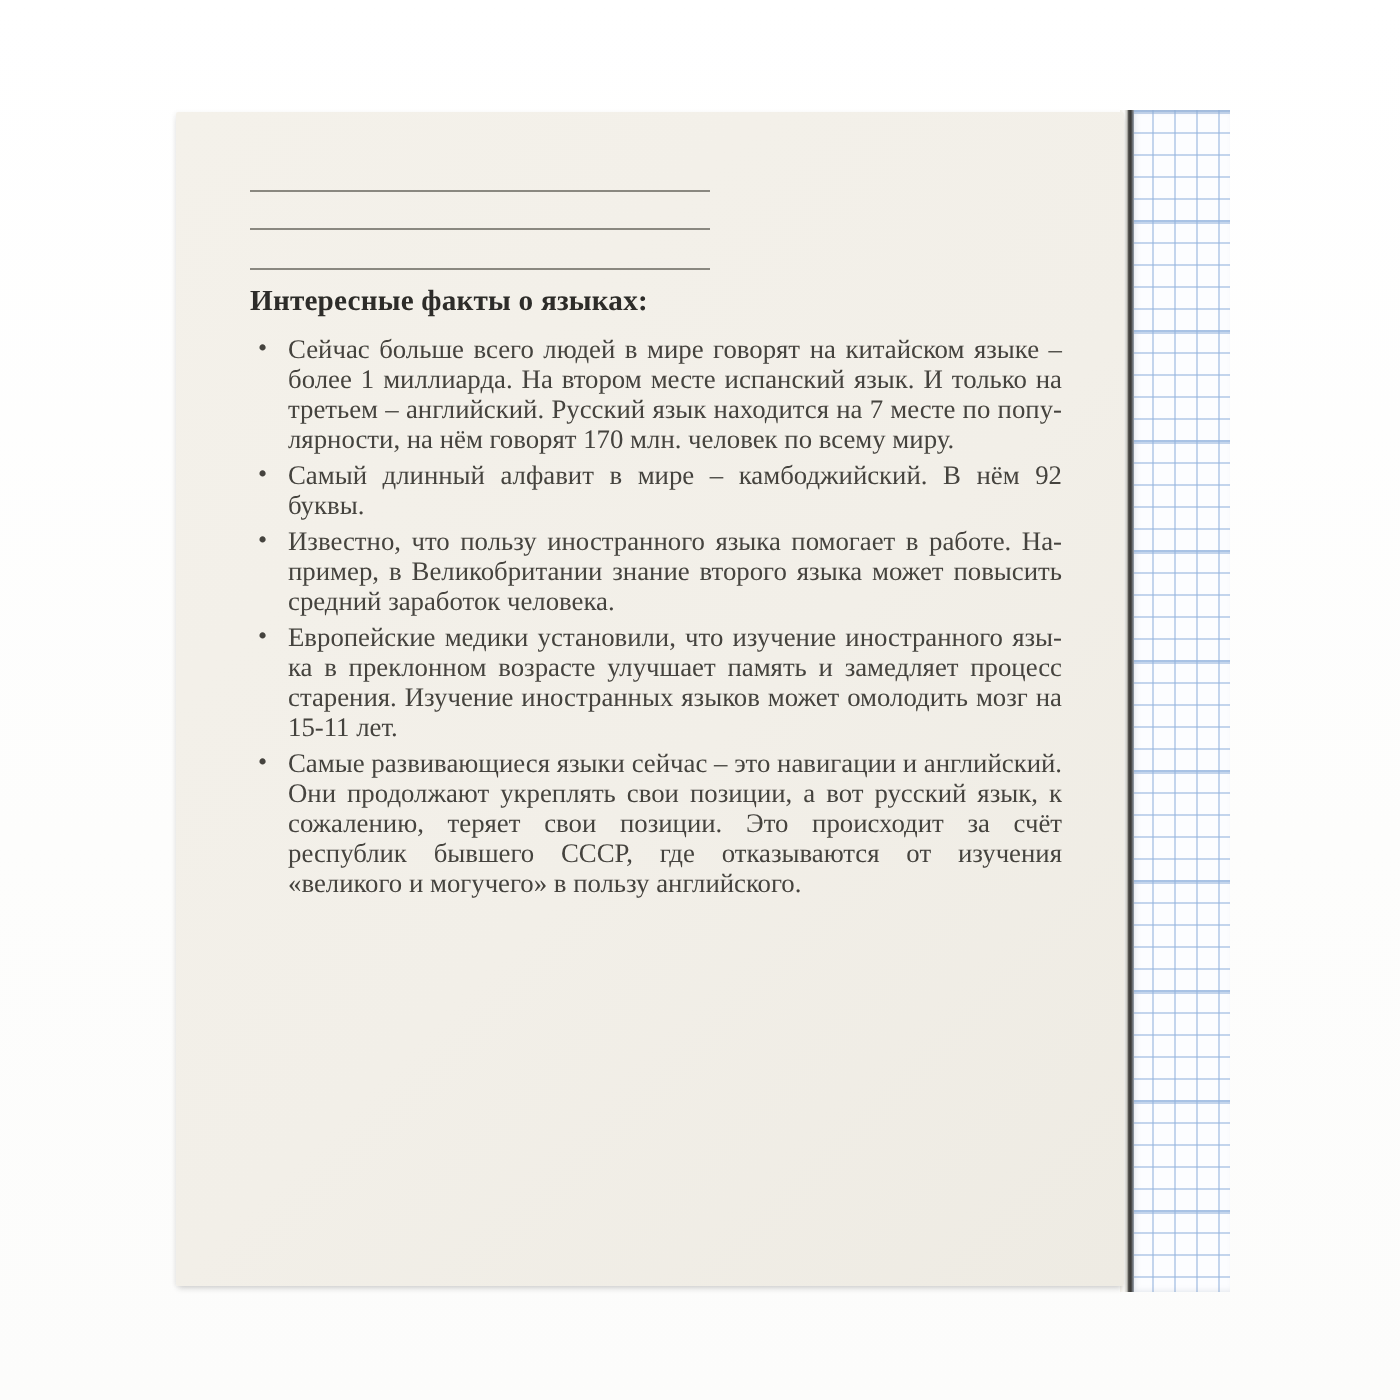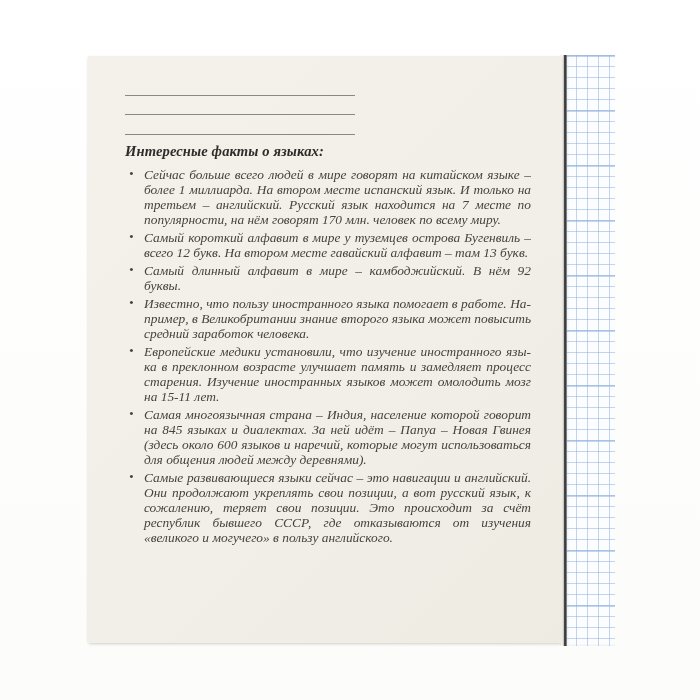--- a/index.html
+++ b/index.html
@@ -53,21 +53,20 @@
   
   .cover-page {
     position: absolute;
     left: 88px;
     top: 56px;
     width: 474px;
     height: 587px;
     background: linear-gradient(135deg, #f4f1ea 0%, #f2efe8 55%, #eeebe3 100%);
     box-shadow: 0 2px 3px -1px rgba(0, 0, 0, 0.18), -1px 0 2px rgba(0,0,0,0.04);
     border-radius: 1px;
-    font-style: italic;
   }
 
   .ruled-line {
     position: absolute;
     left: 37px;
     width: 230px;
     height: 1px;
     background: #8a8880;
   }
   .ruled-line.l1 { top: 39px; }
@@ -125,22 +124,20 @@
   <div class="cover-page">
 
     <div class="ruled-line l1"></div>
     <div class="ruled-line l2"></div>
     <div class="ruled-line l3"></div>
 
     <div class="page-heading">Интересные факты о языках:</div>
 
     <ul class="facts-list">
       <li>Сейчас больше всего людей в мире говорят на китайском языке – более 1 миллиарда. На втором месте испанский язык. И только на третьем – английский. Русский язык находится на 7 месте по попу­лярности, на нём говорят 170 млн. человек по всему миру.</li>
-      <li>Самый короткий алфавит в мире у туземцев острова Бугенвиль – всего 12 букв. На втором месте гавайский алфавит – там 13 букв.</li>
       <li>Самый длинный алфавит в мире – камбоджийский. В нём 92 буквы.</li>
       <li>Известно, что пользу иностранного языка помогает в работе. На­пример, в Великобритании знание второго языка может повысить средний заработок человека.</li>
       <li>Европейские медики установили, что изучение иностранного язы­ка в преклонном возрасте улучшает память и замедляет процесс старения. Изучение иностранных языков может омолодить мозг на 15-11 лет.</li>
-      <li>Самая многоязычная страна – Индия, население которой говорит на 845 языках и диалектах. За ней идёт – Папуа – Новая Гвинея (здесь около 600 языков и наречий, которые могут использоваться для общения людей между деревнями).</li>
       <li>Самые развивающиеся языки сейчас – это навигации и английский. Они продолжают укреплять свои позиции, а вот русский язык, к со­жалению, теряет свои позиции. Это происходит за счёт республик бывшего СССР, где отказываются от изучения «великого и могуче­го» в пользу английского.</li>
     </ul>
 
   </div>
 </div>
 
 </body></html>

